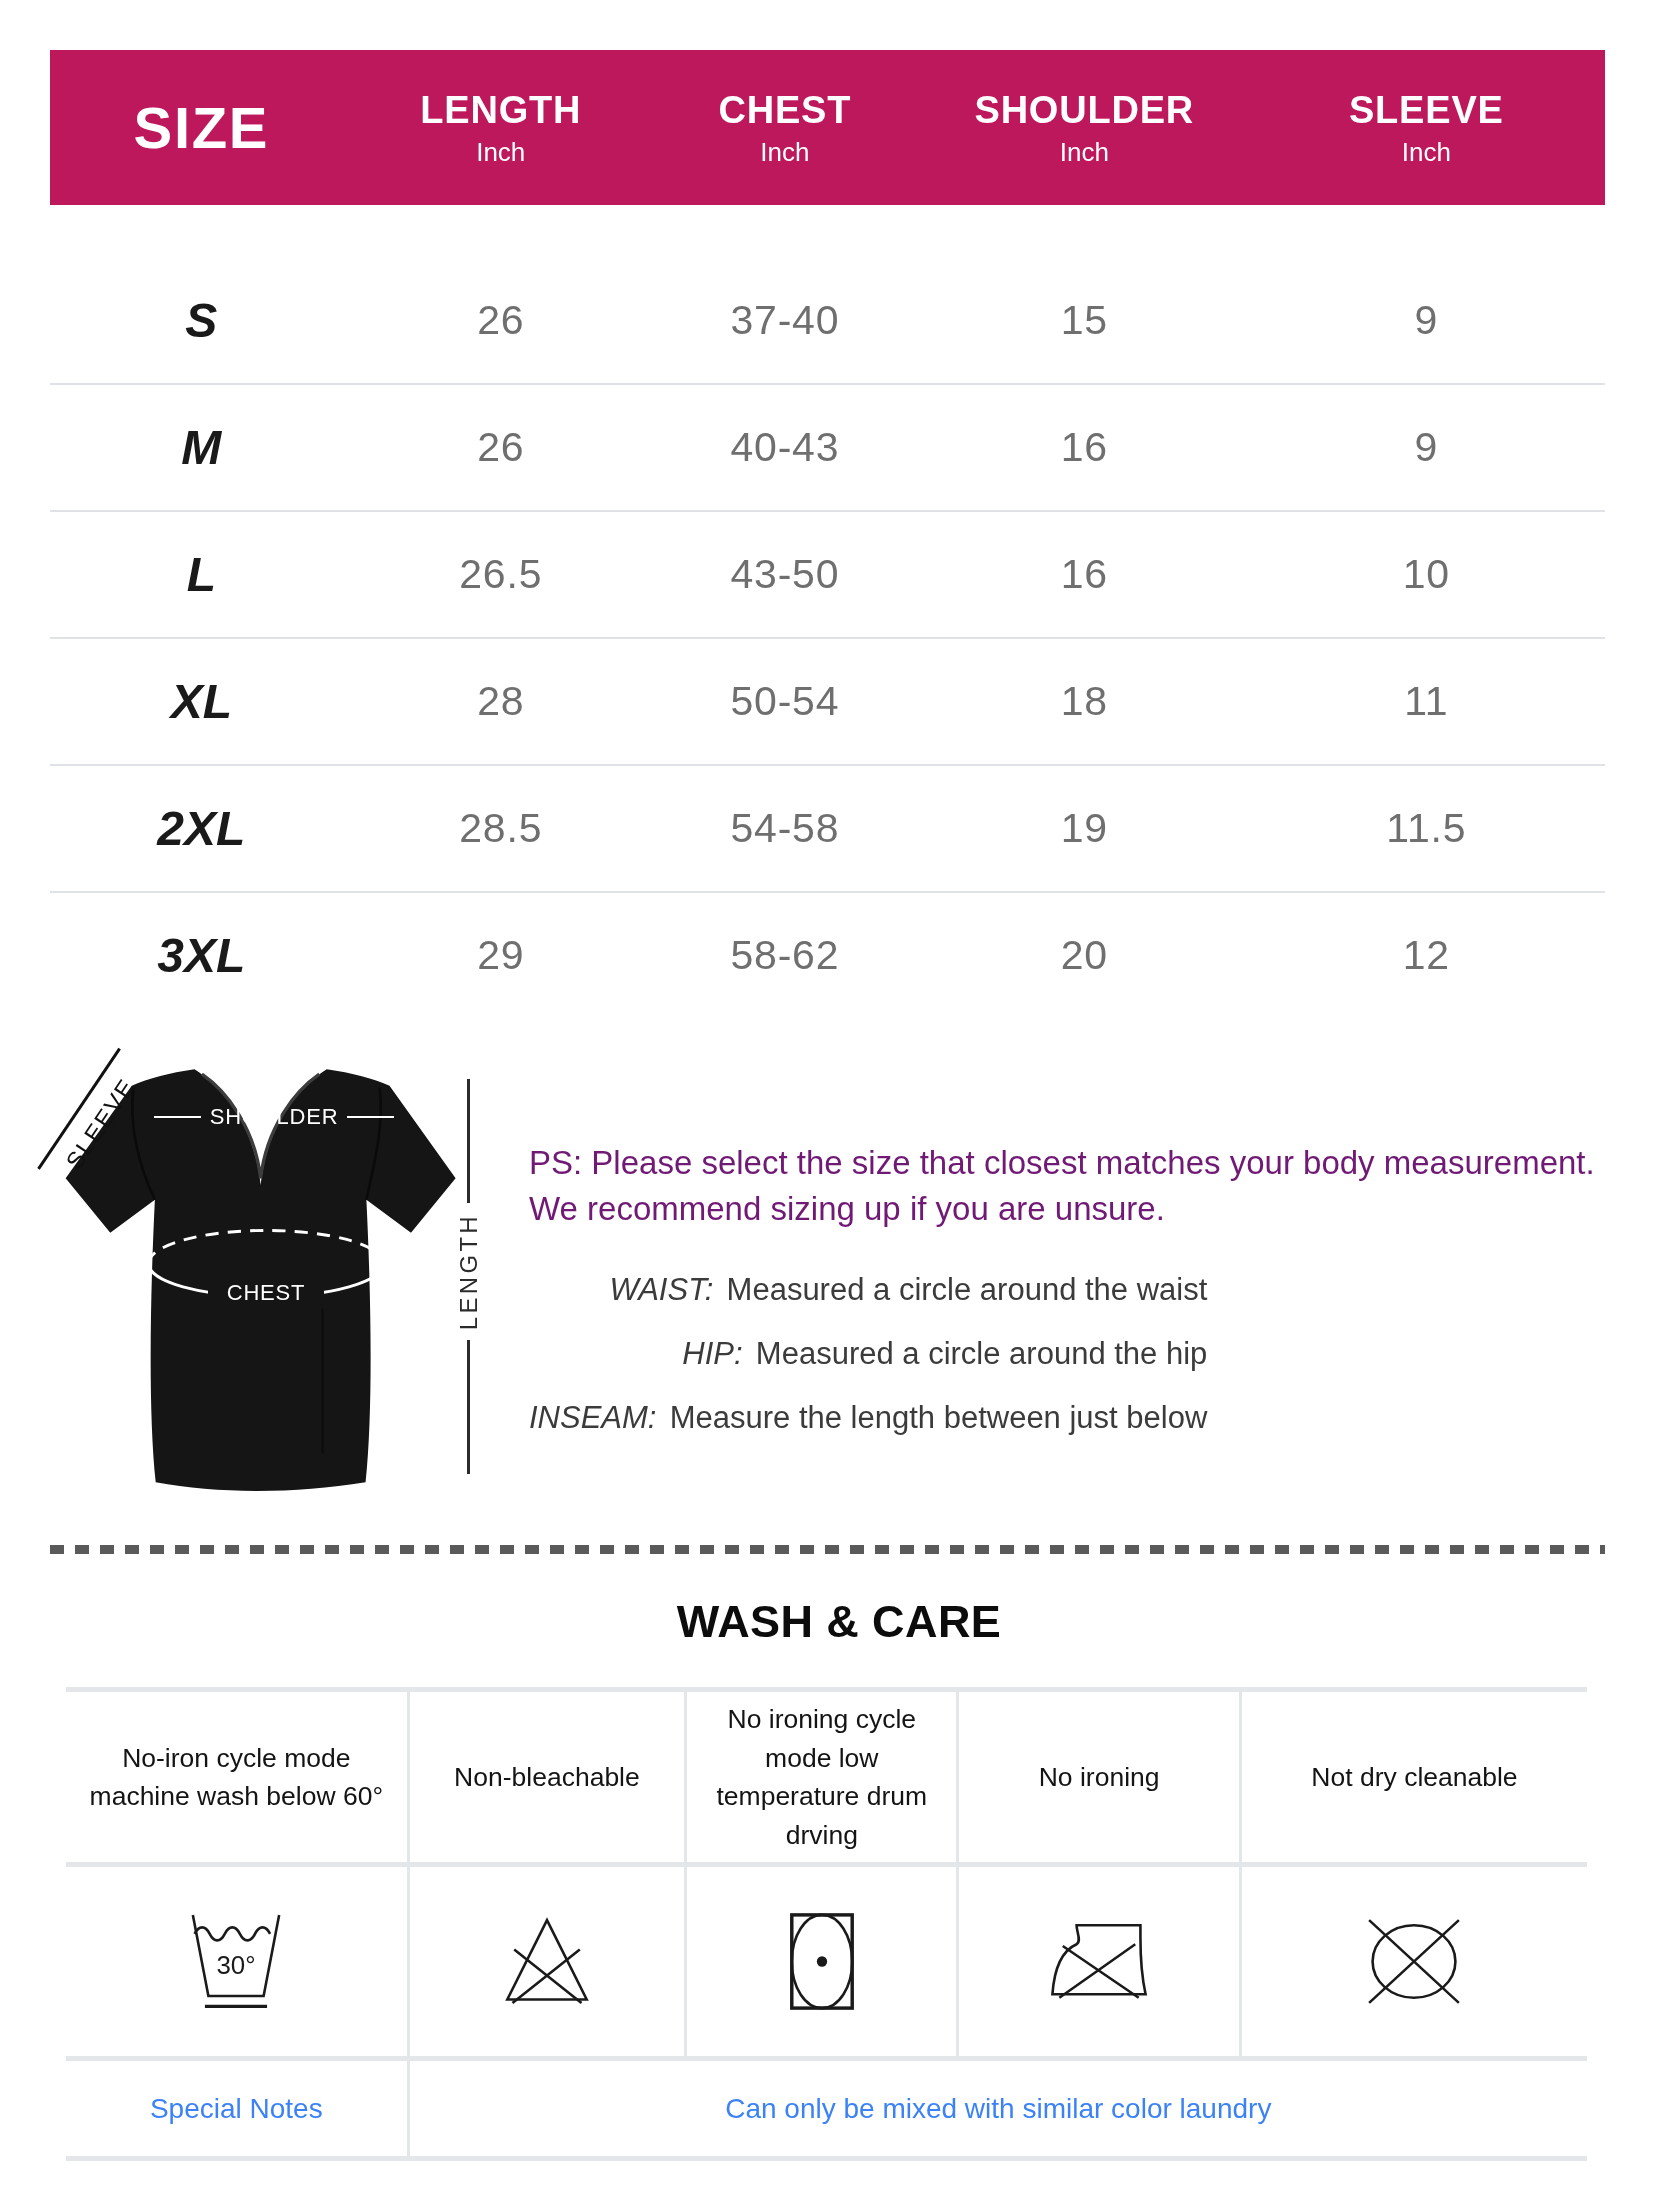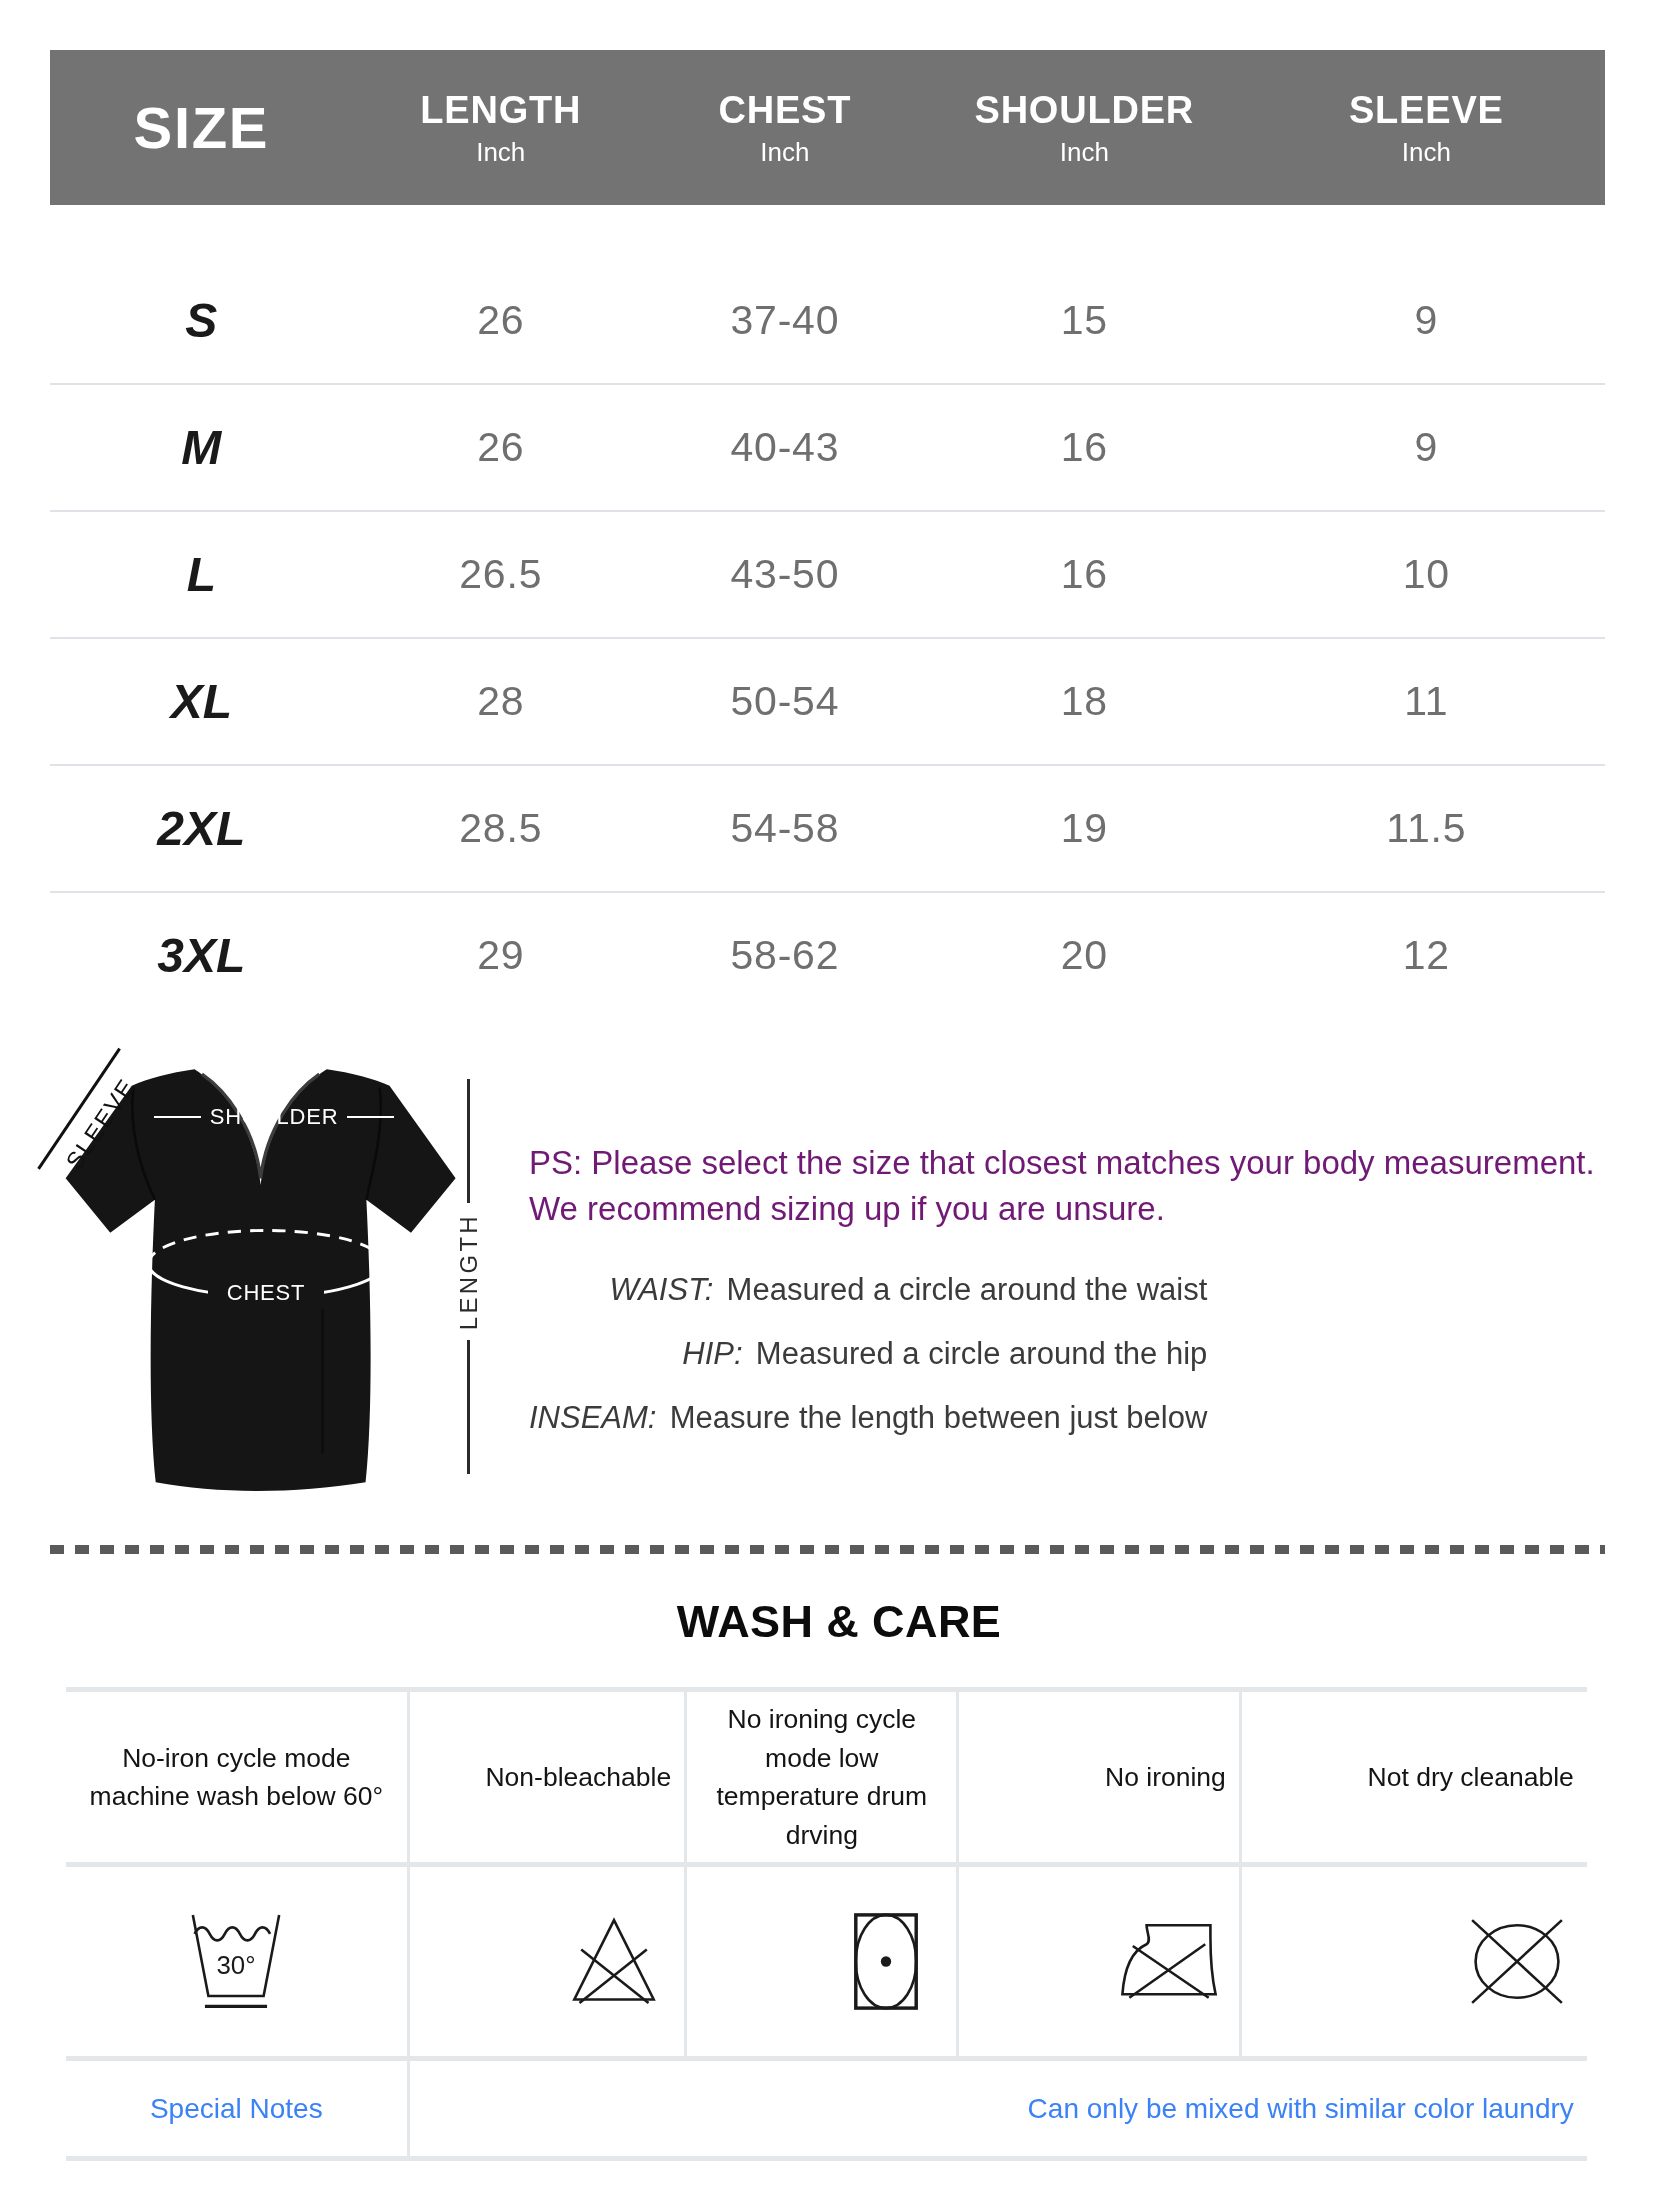--- a/index.html
+++ b/index.html
@@ -3,21 +3,21 @@
 <meta charset="utf-8">
 <style>
   html,body{margin:0;padding:0;background:#ffffff;}
   .page{
     position:relative;width:1654px;height:2205px;background:#ffffff;overflow:hidden;
     font-family:"Liberation Sans",sans-serif;color:#1a1a1a;
   }
   
   .size-table{position:absolute;left:50px;top:50px;width:1555px;}
   .st-grid{display:grid;grid-template-columns:366fr 358fr 329fr 395fr 432fr;align-items:center;text-align:center;}
-  .st-header{height:155px;background:#737373;color:#ffffff;}
+  .st-header{height:155px;background:#be185d;color:#ffffff;}
   .st-h-size{font-size:58px;font-weight:700;letter-spacing:1.7px;}
   .st-h-col .lbl{font-size:38px;font-weight:700;letter-spacing:0.8px;line-height:1;}
   .st-h-col .unit{font-size:26px;font-weight:400;margin-top:10px;line-height:1;}
   .st-body{margin-top:53px;}
   .st-row{height:125px;}
   .st-row + .st-row{border-top:2.5px solid #dfe2e6;}
   .st-size{font-size:48px;font-weight:700;font-style:italic;color:#1a1a1a;}
   .st-val{font-size:41px;font-weight:400;color:#6f6f6f;letter-spacing:0.8px;}
   
   .diagram{position:absolute;left:0;top:1061px;width:1654px;height:463px;}
@@ -41,21 +41,21 @@
   
   .dashed-divider{position:absolute;left:50px;top:1545px;width:1555px;height:9px;
     background:repeating-linear-gradient(90deg,#5a5a5a 0 14px,transparent 14px 25px);}
   .wash-title{position:absolute;left:0;top:1584px;width:1654px;margin:12px;text-align:center;
     font-size:45px;font-weight:800;letter-spacing:0.4px;color:#0c0c0c;}
   
   .wash-table{position:absolute;left:66px;top:1687px;width:1521px;border-top:5px solid #e4e7e9;}
   .w-row{display:grid;grid-template-columns:412fr 336fr 329fr 342fr 421fr;border-bottom:5px solid #e4e7e9;}
   .w-row.w-notes{grid-template-columns:412fr 1428fr;}
   .w-cell{display:flex;align-items:center;justify-content:center;text-align:center;padding:8.3px 13.2px;}
-  .w-cell + .w-cell{border-left:3.3px solid #e4e7e9;justify-content:flex-end;}
+  .w-cell + .w-cell{border-left:3.3px solid #e4e7e9;}
   .w-head .w-cell{min-height:121px;font-size:26.5px;line-height:1.45;color:#141414;}
   .w-icons .w-cell{min-height:172px;}
   .w-notes .w-cell{min-height:79px;font-size:28px;color:#3b82f6;}
   .cicon{width:114px;height:107px;stroke:#1a1a1a;fill:none;stroke-width:3;}
   .cicon text{stroke:none;fill:#1a1a1a;font-family:"Liberation Sans",sans-serif;font-size:30px;}
 </style>
 </head>
 <body>
 
 <div class="page">

